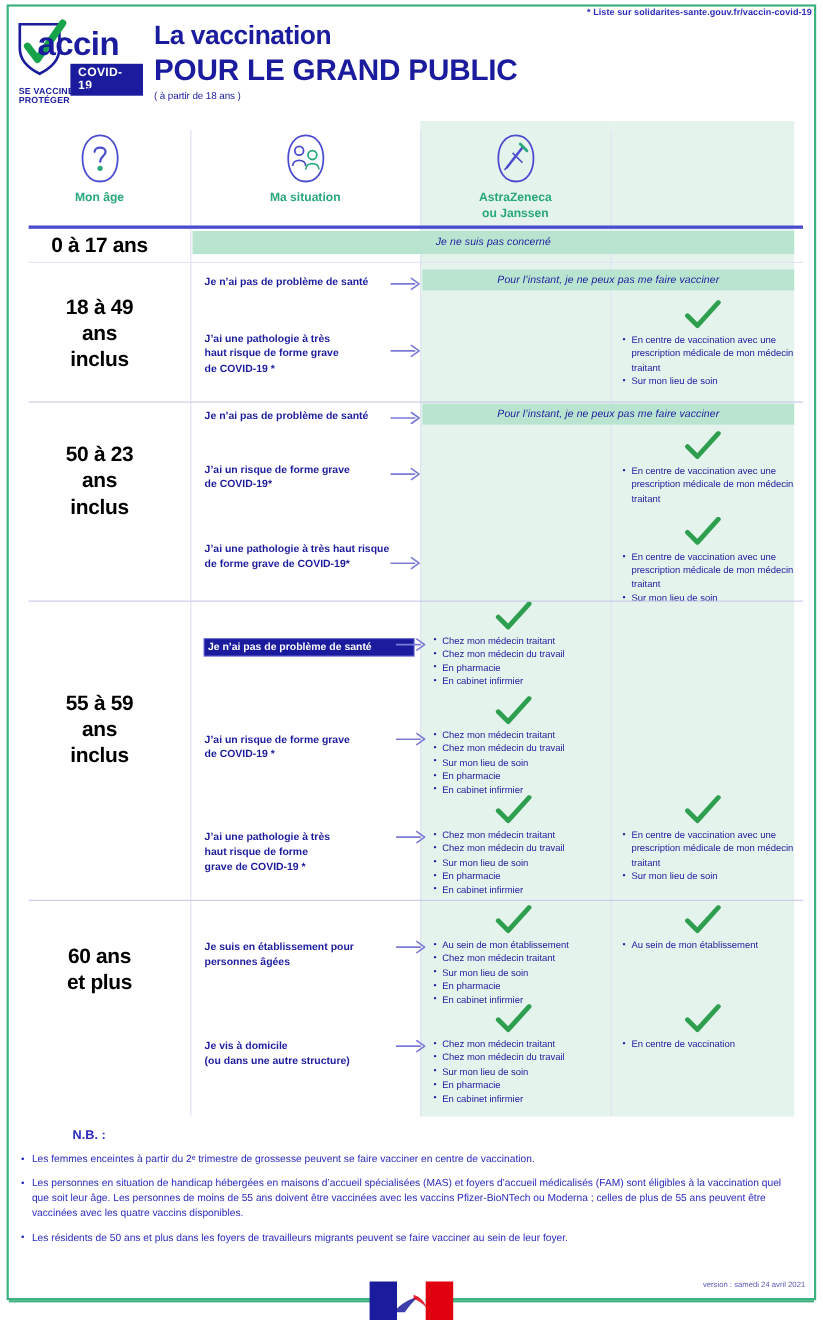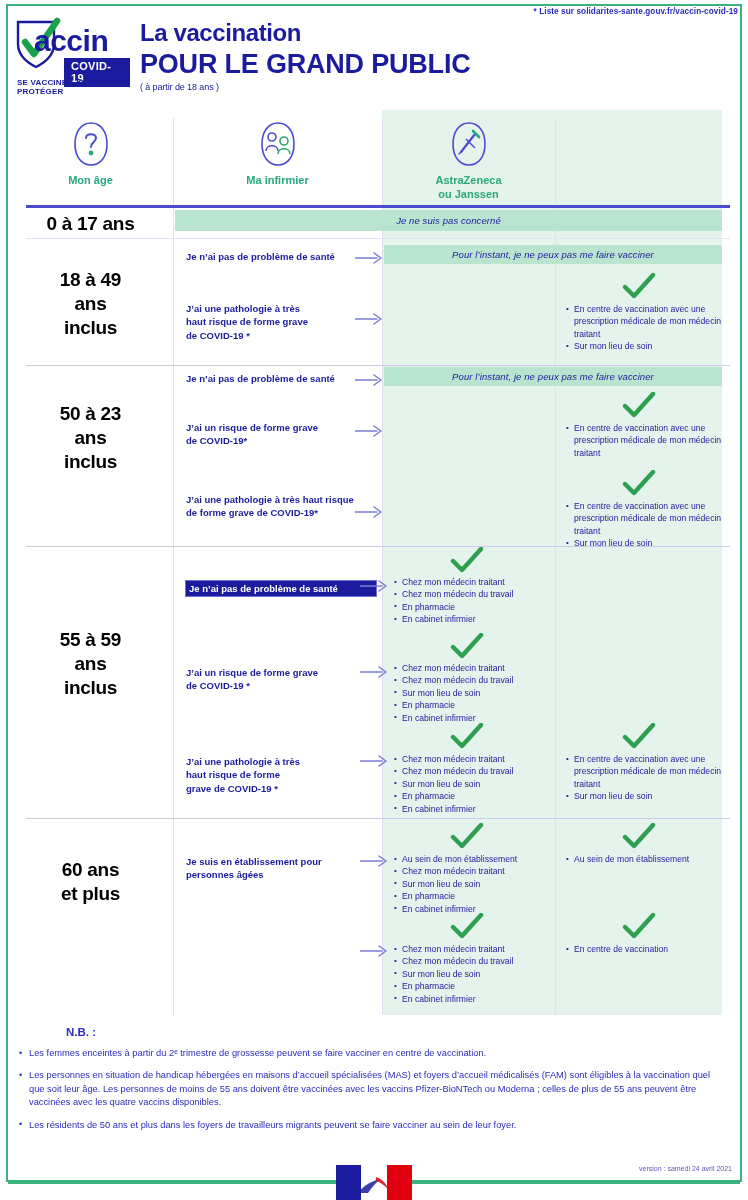--- a/index.html
+++ b/index.html
@@ -251,21 +251,21 @@
       </div>
 
       <div class="th t2">
         <svg class="ico" width="42" height="48" viewBox="0 0 42 48">
           <path d="M21 3 C31 3 37 12 37 24 C37 36 31 45 21 45 C11 45 5 36 5 24 C5 12 11 3 21 3 Z" fill="none" stroke="#4b4bcf" stroke-width="1.6"></path>
           <circle cx="15" cy="17" r="4" fill="none" stroke="#4b4bcf" stroke-width="1.6"></circle>
           <path d="M9 31 C9 24 21 24 21 31" fill="none" stroke="#4b4bcf" stroke-width="1.6"></path>
           <circle cx="27" cy="21" r="4" fill="none" stroke="#29a87a" stroke-width="1.6"></circle>
           <path d="M21 34 C21 27 33 27 33 34" fill="none" stroke="#29a87a" stroke-width="1.6"></path>
         </svg>
-        <div class="lbl">Ma infirmier</div>
+        <div class="lbl">Ma situation</div>
       </div>
 
       <div class="th t3">
         <svg class="ico" width="42" height="48" viewBox="0 0 42 48">
           <path d="M21 3 C31 3 37 12 37 24 C37 36 31 45 21 45 C11 45 5 36 5 24 C5 12 11 3 21 3 Z" fill="none" stroke="#4b4bcf" stroke-width="1.6"></path>
           <path d="M13 32 L27 14" stroke="#4b4bcf" stroke-width="2.2" stroke-linecap="round"></path>
           <path d="M18 19 L27 28" stroke="#4b4bcf" stroke-width="1.4"></path>
           <path d="M25 11 L31 17" stroke="#29a87a" stroke-width="2.6" stroke-linecap="round"></path>
           <path d="M11 34 L14 31" stroke="#4b4bcf" stroke-width="1.4" stroke-linecap="round"></path>
         </svg>
@@ -482,20 +482,24 @@
     </div>
     <div class="check" style="left:614px; top:713px;">
       <svg width="34" height="28" viewBox="0 0 34 28">
           <path d="M3 14 L12 23 L31 2" fill="none" stroke="#2e9e4f" stroke-width="4.4" stroke-linecap="round" stroke-linejoin="round"></path>
         </svg>
     </div>
     <div class="blist" style="left:558px; top:743px; width:156px;">
       <div>Au sein de mon établissement</div>
     </div>
 
+    <div class="situ" style="top:835px;">
+      <span>Je vis à domicile</span><br>
+      <span>(ou dans une autre structure)</span>
+    </div>
     <div class="arrow" style="left:352px; top:835px;">
       <svg width="30" height="12" viewBox="0 0 30 12">
           <path d="M0 6 L22 6 M19 1 L26 6 L19 11" fill="none" stroke="#7b7bd6" stroke-width="1.5" stroke-linecap="round" stroke-linejoin="round"></path>
         </svg>
     </div>
     <div class="check" style="left:442px; top:803px;">
       <svg width="34" height="28" viewBox="0 0 34 28">
           <path d="M3 14 L12 23 L31 2" fill="none" stroke="#2e9e4f" stroke-width="4.4" stroke-linecap="round" stroke-linejoin="round"></path>
         </svg>
     </div>

